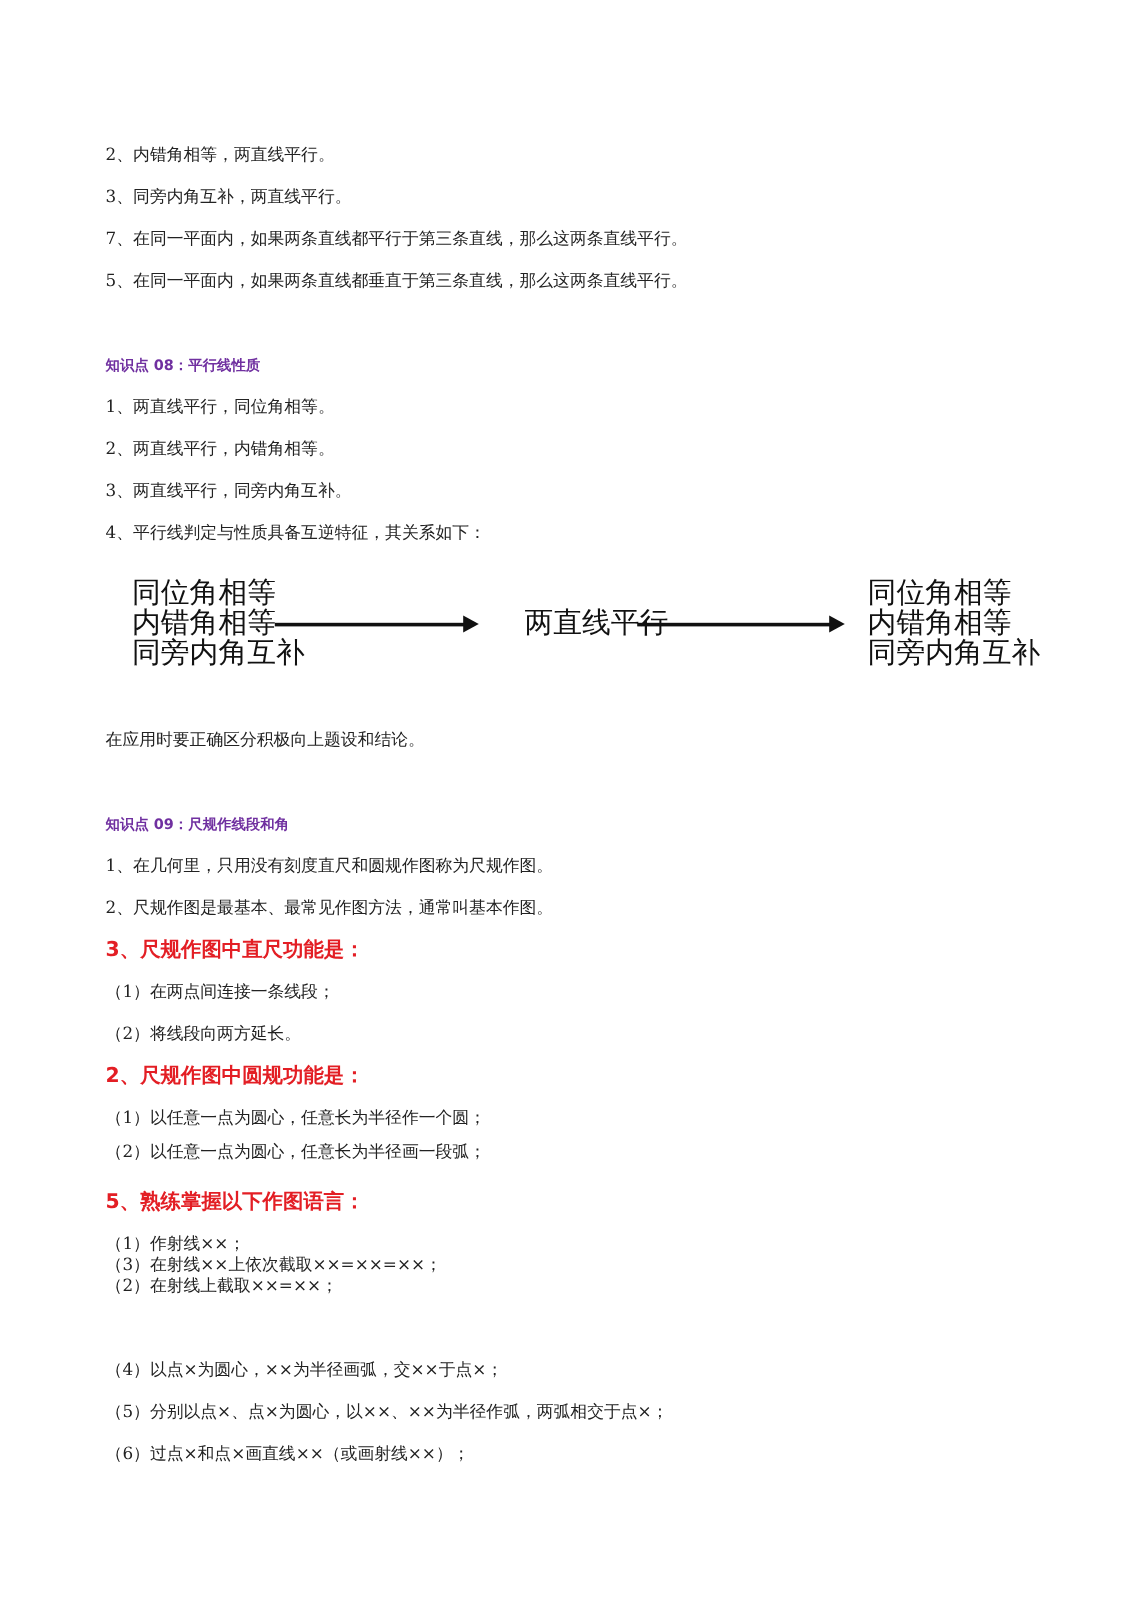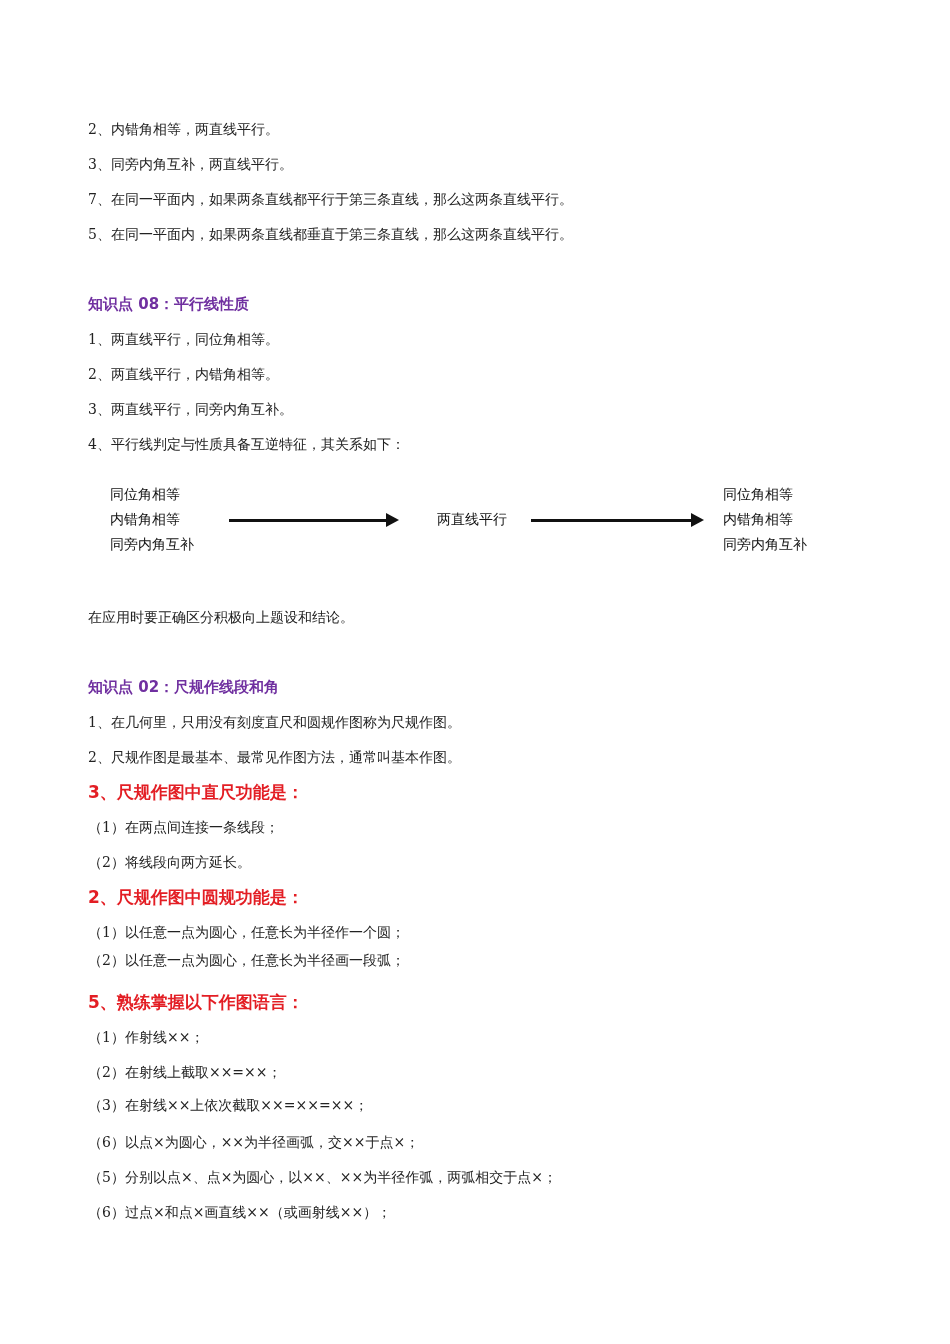--- a/index.html
+++ b/index.html
@@ -1,23 +1,23 @@
 <!DOCTYPE html>
 <html><head>
 <meta charset="utf-8">
 <style>
   html, body { margin: 0; padding: 0; background: #ffffff; }
   body { width: 950px; height: 1344px; position: relative; overflow: hidden;
          font-family: "DejaVu Serif", "Liberation Serif", serif; color: #222; }
   .line { position: absolute; left: 88px; font-size: 14px; line-height: 20px; white-space: nowrap; }
   .line.sub { left: 88px; }
-  .heading { color: #7030a0; font-weight: bold; font-family: "DejaVu Sans", "Liberation Sans", sans-serif; font-size: 15px; }
+  .heading { color: #7030a0; font-weight: bold; font-family: "DejaVu Sans", "Liberation Sans", sans-serif; font-size: 12px; }
   .red { color: #e31e24; font-weight: bold; font-family: "DejaVu Sans", "Liberation Sans", sans-serif; font-size: 17px; }
   .diagram { position: absolute; left: 0; top: 480px; width: 870px; height: 80px;
-             font-family: "DejaVu Sans", "Liberation Sans", sans-serif; font-size: 14px; color: #111; }
+             font-family: "DejaVu Sans", "Liberation Sans", sans-serif; font-size: 24px; color: #111; }
   .diag-col { position: absolute; line-height: 25px; }
   .diag-col div { white-space: nowrap; }
   .arrow { position: absolute; height: 3px; background: #111; }
   .arrow::after { content: ""; position: absolute; right: -12px; top: -6px;
                   border-left: 13px solid #111; border-top: 7px solid transparent; border-bottom: 7px solid transparent; }
 </style>
 </head>
 <body>
 
 <div>
@@ -45,32 +45,32 @@
     <div class="arrow" style="left:531px; top:39px; width:161px;"></div>
     <div class="diag-col" style="left:723px; top:2px;">
       <div>同位角相等</div>
       <div>内错角相等</div>
       <div>同旁内角互补</div>
     </div>
   </div>
 
   <div class="line" style="top:607px">在应用时要正确区分积极向上题设和结论。</div>
 
-  <div class="line heading" style="top:677px">知识点 02：尺规作线段和角</div>
+  <div class="line heading" style="top:677px">知识点 09：尺规作线段和角</div>
   <div class="line" style="top:712px">1、在几何里，只用没有刻度直尺和圆规作图称为尺规作图。</div>
   <div class="line" style="top:747px">2、尺规作图是最基本、最常见作图方法，通常叫基本作图。</div>
 
   <div class="line red" style="top:782px">3、尺规作图中直尺功能是：</div>
   <div class="line sub" style="top:817px">（1）在两点间连接一条线段；</div>
   <div class="line sub" style="top:852px">（2）将线段向两方延长。</div>
 
   <div class="line red" style="top:887px">2、尺规作图中圆规功能是：</div>
   <div class="line sub" style="top:922px">（1）以任意一点为圆心，任意长为半径作一个圆；</div>
   <div class="line sub" style="top:950px">（2）以任意一点为圆心，任意长为半径画一段弧；</div>
 
   <div class="line red" style="top:992px">5、熟练掌握以下作图语言：</div>
   <div class="line sub" style="top:1027px">（1）作射线××；</div>
   <div class="line sub" style="top:1062px">（2）在射线上截取××=××；</div>
-  <div class="line sub" style="top:1095px">（3）在射线××上依次截取××=××=××；</div>
-  <div class="line sub" style="top:1132px">（6）以点×为圆心，××为半径画弧，交××于点×；</div>
+  <div class="line sub" style="top:1044px">（3）在射线××上依次截取××=××=××；</div>
+  <div class="line sub" style="top:1132px">（4）以点×为圆心，××为半径画弧，交××于点×；</div>
   <div class="line sub" style="top:1167px">（5）分别以点×、点×为圆心，以××、××为半径作弧，两弧相交于点×；</div>
   <div class="line sub" style="top:1202px">（6）过点×和点×画直线××（或画射线××）；</div>
 </div>
 
 </body></html>

